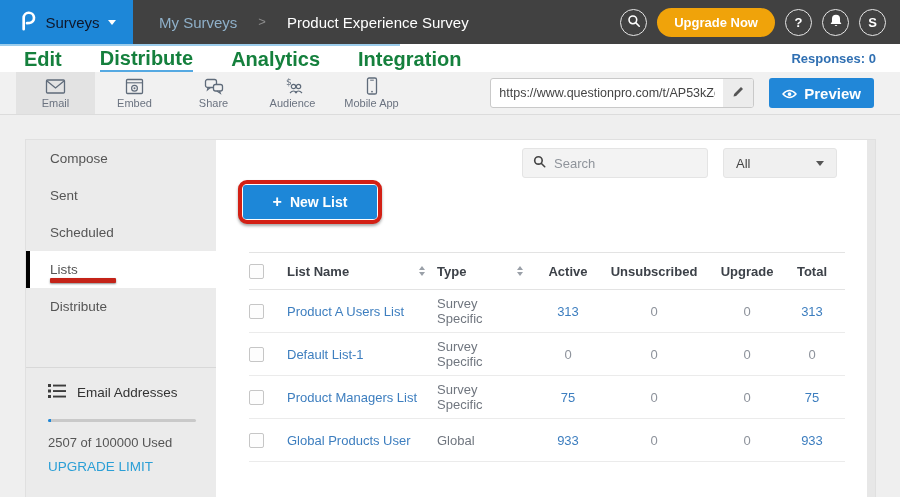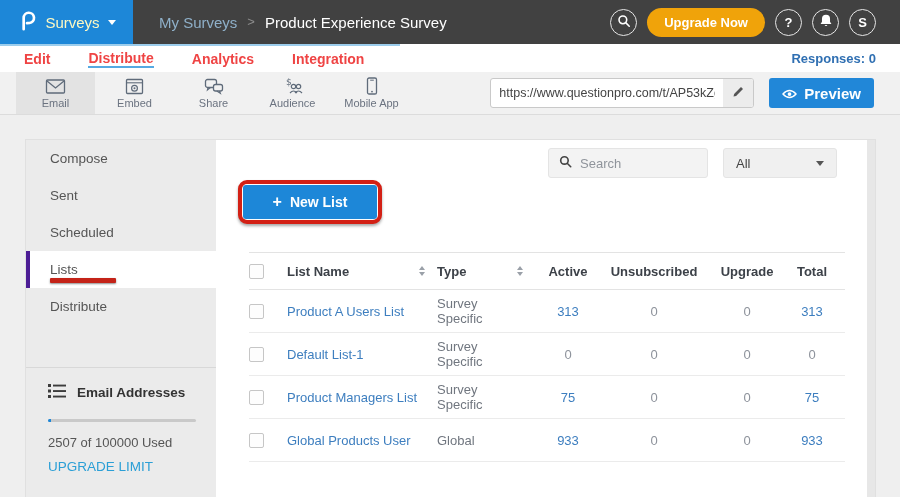--- a/index.html
+++ b/index.html
@@ -3,68 +3,68 @@
 <meta charset="utf-8">
 <style>
   * { box-sizing: border-box; margin: 0; padding: 0; }
   html,body { width: 900px; height: 497px; }
   body { font-family: "Liberation Sans", sans-serif; background: #efefef; overflow: hidden; }
   .page { position: relative; width: 900px; height: 497px; }
 
   
   .topbar { height: 44px; background: #414141; display: flex; align-items: center; }
   .brand { width: 133px; height: 44px; background: #1d87d8; display: flex; align-items: center; justify-content: center; gap: 8px; cursor: pointer; }
-  .brand-label { color: #fef9c3; font-size: 15px; }
+  .brand-label { color: #0f172a; font-size: 15px; }
   .caret-down { width: 0; height: 0; border-left: 4.5px solid transparent; border-right: 4.5px solid transparent; border-top: 5px solid #fff; }
-  .breadcrumb { margin-left: 26px; display: flex; gap: 10px; align-items: flex-start; font-size: 15px; }
+  .breadcrumb { margin-left: 26px; display: flex; gap: 21px; align-items: flex-start; font-size: 15px; }
   .bc-parent { color: #8fb0c9; cursor: pointer; }
   .bc-sep { color: #8d8d8d; font-size: 13px; }
   .bc-current { color: #ffffff; }
-  .top-actions { margin-left: auto; display: flex; align-items: center; gap: 10px; padding-right: 24px; }
+  .top-actions { margin-left: auto; display: flex; align-items: center; gap: 10px; padding-right: 14px; }
   .circle-btn { width: 27px; height: 27px; border: 1.6px solid #e6e6e6; border-radius: 50%; display: flex; align-items: center; justify-content: center; color: #fff; font-weight: bold; font-size: 13px; background: transparent; cursor: pointer; flex-shrink: 0; }
   .upgrade-btn { background: #f0a30a; color: #fff; font-weight: 700; font-size: 13px; padding: 7px 17px; border-radius: 15px; border: none; cursor: pointer; font-family: "Liberation Sans", sans-serif; }
 
   .progress-line { position: absolute; top: 44px; left: 0; width: 400px; height: 2px; background: #9ccdec; z-index: 4; }
 
   
   .tabbar { height: 28px; background: #fff; display: flex; align-items: center; padding: 0 24px; gap: 38px; }
-  .tab { color: #ef4444; font-weight: 700; font-size: 14px; cursor: pointer; padding-top: 2px; }
+  .tab { color: #15803d; font-weight: 700; font-size: 20px; cursor: pointer; padding-top: 2px; }
   .tab.active { border-bottom: 2px solid #55a9e2; }
   .responses { margin-left: auto; color: #2f6fb2; font-size: 13px; font-weight: 700; }
 
   
   .toolbar { height: 43px; background: #f1f1f1; border-bottom: 1px solid #dcdcdc; display: flex; align-items: stretch; padding-left: 16px; }
   .tool-item { width: 79px; display: flex; flex-direction: column; align-items: center; justify-content: center; gap: 2px; color: #6b7380; font-size: 11px; cursor: pointer; }
   .tool-item.active { background: #e3e3e3; }
   .tool-item svg { display: block; }
   .toolbar-right { margin-left: auto; display: flex; align-items: center; gap: 15px; padding-right: 26px; }
   .url-box { width: 264px; height: 30px; background: #fff; border: 1px solid #c9c9c9; border-radius: 3px; display: flex; align-items: center; overflow: hidden; }
   .url-input { flex: 1; border: none; outline: none; font-size: 12.5px; color: #444; padding: 0 8px; background: transparent; height: 100%; font-family: "Liberation Sans", sans-serif; min-width: 0; }
   .url-edit { width: 30px; height: 100%; background: #ececec; display: flex; align-items: center; justify-content: center; cursor: pointer; flex-shrink: 0; }
   .preview-btn { background: #2187d8; color: #fff; border: none; border-radius: 3px; height: 30px; padding: 0 13px; font-size: 15px; font-weight: 700; display: flex; align-items: center; gap: 7px; cursor: pointer; font-family: "Liberation Sans", sans-serif; }
 
   
   .content { height: 382px; padding: 24px 0 0 25px; }
   .card { width: 851px; height: 100%; background: #fff; border: 1px solid #e0e0e0; border-bottom: none; display: flex; position: relative; }
 
   .sidebar { width: 190px; background: #ebebeb; flex-shrink: 0; display: flex; flex-direction: column; }
   .side-item { height: 37px; line-height: 37px; padding-left: 24px; color: #555; font-size: 13.5px; cursor: pointer; position: relative; }
-  .side-item.active { background: #fff; border-left: 4px solid #4c1d95; padding-left: 20px; }
+  .side-item.active { background: #fff; border-left: 4px solid #000000; padding-left: 20px; }
   .red-underline { position: absolute; left: 20px; top: 27px; width: 66px; height: 5px; background: #c42318; border-radius: 1px; box-shadow: 0 1px 2px rgba(0,0,0,.45); }
 
   .email-sec { margin-top: 42px; border-top: 1px solid #d8d8d8; padding: 15px 16px 0 22px; }
-  .email-head { display: flex; gap: 11px; align-items: center; color: #333; font-weight: 700; font-size: 13.5px; }
+  .email-head { display: flex; gap: 11px; align-items: center; color: #333; font-weight: 400; font-size: 13.5px; }
   .usage-bar { margin-top: 17px; margin-right: 4px; height: 3px; background: #c9c9c9; border-radius: 2px; overflow: hidden; }
   .usage-fill { width: 2%; height: 100%; background: #1d87d8; }
   .usage-text { margin-top: 13px; color: #555; font-size: 13px; }
   .upgrade-link { margin-top: 9px; color: #2b9fd6; font-size: 13.5px; cursor: pointer; display: inline-block; }
 
   .main { flex: 1; position: relative; }
   .controls-row { display: flex; justify-content: flex-end; gap: 15px; padding: 8px 38px 0 0; }
-  .search-box { width: 160px; height: 30px; background: #f3f3f3; border: 1px solid #e4e4e4; border-radius: 3px; display: flex; align-items: center; padding: 0 10px; gap: 8px; }
+  .search-box { width: 186px; height: 30px; background: #f3f3f3; border: 1px solid #e4e4e4; border-radius: 3px; display: flex; align-items: center; padding: 0 10px; gap: 8px; }
   .search-input { border: none; background: transparent; outline: none; font-size: 13px; color: #555; width: 100%; font-family: "Liberation Sans", sans-serif; }
   .search-input::placeholder { color: #8f949b; }
   .filter-box { width: 114px; height: 30px; background: #f0f0f0; border: 1px solid #e4e4e4; border-radius: 3px; display: flex; align-items: center; justify-content: space-between; padding: 0 12px; font-size: 13px; color: #444; cursor: pointer; }
   .filter-box .caret-down { border-top-color: #555; }
 
   .newlist-zone { margin: 2px 0 0 22px; display: inline-block; }
   .annotation-box { display: inline-block; border: 4px solid #d32015; border-radius: 9px; padding: 1px; box-shadow: 0 2px 3px rgba(0,0,0,.35); background: #fdfdfd; }
   .newlist-btn { width: 134px; height: 34px; background: #1d87d8; color: #fff; border: none; border-radius: 3px; font-size: 14px; font-weight: 700; display: flex; align-items: center; justify-content: center; gap: 8px; cursor: pointer; font-family: "Liberation Sans", sans-serif; }
   .newlist-btn .plus { font-size: 16px; font-weight: 700; }
 

